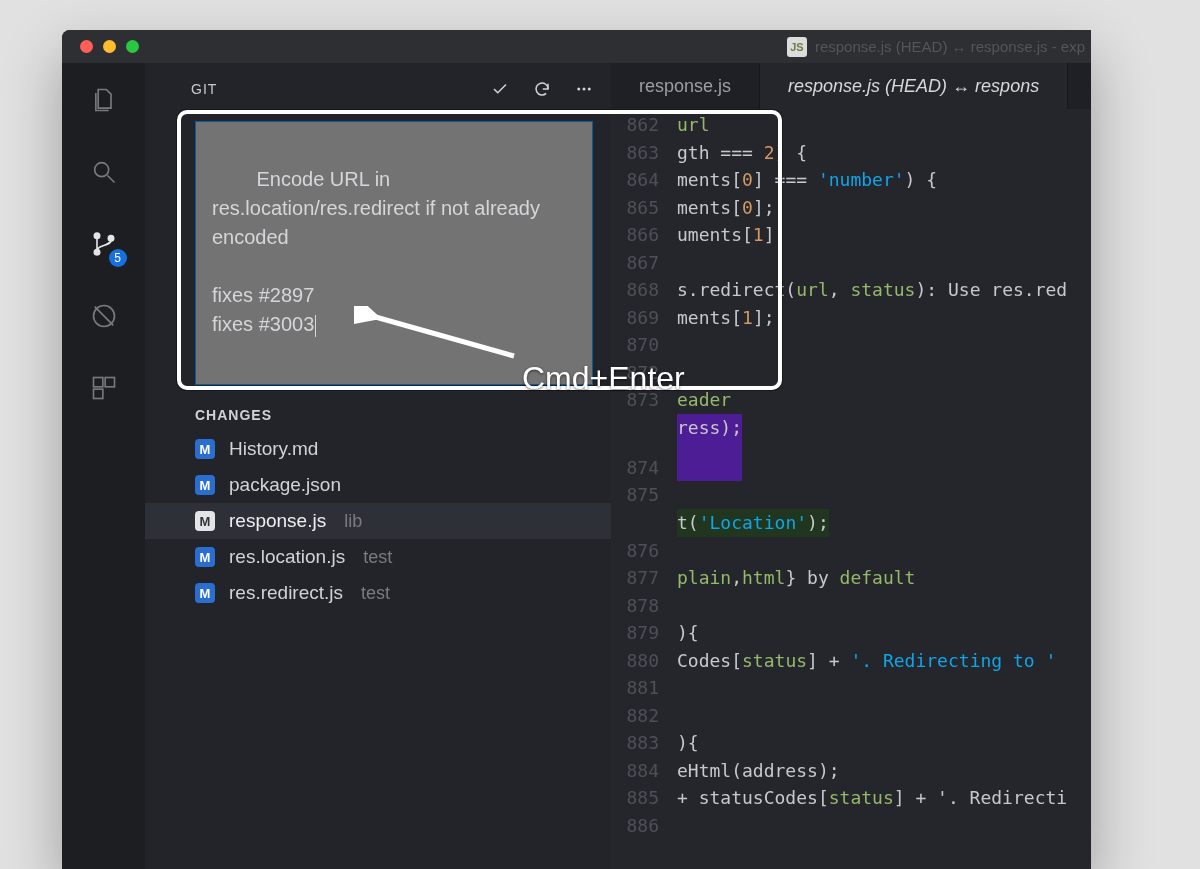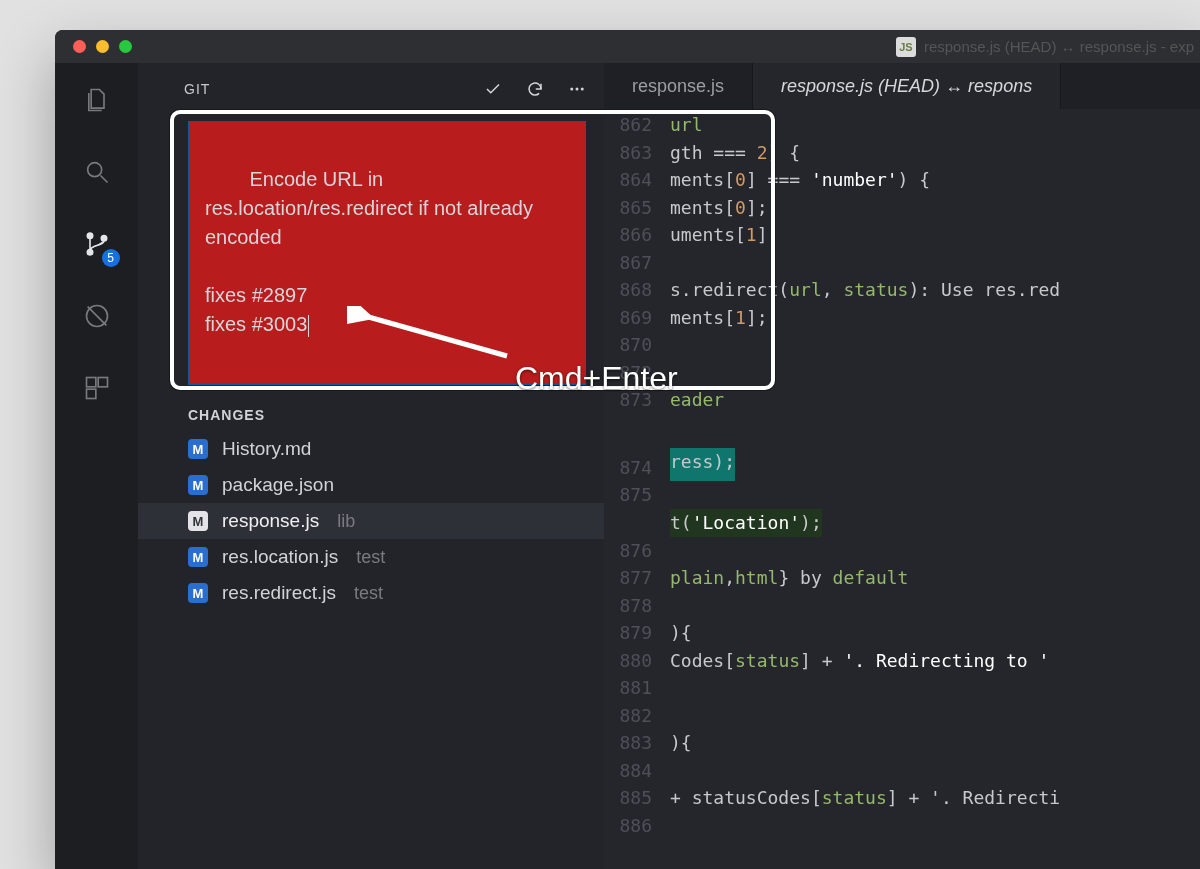--- a/index.html
+++ b/index.html
@@ -1,19 +1,19 @@
 <!DOCTYPE html>
 <html><head>
 <meta charset="utf-8">
 <style>
   * { margin:0; padding:0; box-sizing:border-box; }
   html,body { width:1200px; height:869px; background:#e1e1e1; font-family:-apple-system, BlinkMacSystemFont, "Helvetica Neue", Arial, sans-serif; overflow:hidden; }
 
   
-  .stage { position:absolute; left:55px; top:30px; width:1145px; height:839px; background:#1a1b1f; border-top-left-radius:8px; box-shadow:0 25px 60px rgba(0,0,0,.30); }
+  .stage { position:absolute; left:62px; top:30px; width:1029px; height:839px; background:#1a1b1f; border-top-left-radius:8px; box-shadow:0 25px 60px rgba(0,0,0,.30); }
 
   
   .titlebar { height:33px; background:#2e2f33; display:flex; align-items:center; padding-left:18px; position:relative; border-top-left-radius:8px; }
   .traffic { display:flex; gap:10px; }
   .tl { width:13px; height:13px; border-radius:50%; }
   .tl.red{background:#ff5f57;} .tl.yellow{background:#febc2e;} .tl.green{background:#28c840;}
   .title-right { position:absolute; right:0; top:0; height:33px; display:flex; align-items:center; color:#555; font-size:15px; gap:8px; padding-right:6px;}
   .title-right .icon-box{width:20px;height:20px;background:#dcdcdc;border-radius:3px;display:flex;align-items:center;justify-content:center;font-size:11px;color:#6b7f44;font-weight:bold;}
 
   
@@ -25,21 +25,21 @@
   .ab-item svg{stroke:#7a7a7d; fill:none; stroke-width:1.4;}
   .ab-item.active svg{stroke:#e5e5e7; fill:#e5e5e7;}
   .badge{position:absolute; bottom:-8px; right:-8px; background:#1670df; color:#fff; font-size:12px; min-width:18px; height:18px; line-height:18px; border-radius:9px; text-align:center; padding:0 4px; font-weight:500;}
 
   
   .sideview{ width:466px; background:#22242a; color:#c7c7cb; display:flex; flex-direction:column; padding-top:12px;}
   .sv-header{ display:flex; align-items:center; padding:0 18px 0 46px; height:28px;}
   .sv-title{ font-size:14px; letter-spacing:1px; color:#c8c8cc; }
   .sv-actions{ margin-left:auto; display:flex; gap:24px; color:#c8c8cc;}
   .sv-actions .ic{width:18px;height:18px;cursor:pointer;}
-  .commit-box{ margin:18px 18px 0 50px; border:1px solid #0a5a9f; background:#b91c1c; padding:14px 16px 16px; color:#d6d6da; font-size:20px; line-height:1.45; white-space:pre-wrap; font-family:inherit; position:relative;}
+  .commit-box{ margin:18px 18px 0 50px; border:1px solid #0a5a9f; background:#737373; padding:14px 16px 16px; color:#d6d6da; font-size:20px; line-height:1.45; white-space:pre-wrap; font-family:inherit; position:relative;}
   .commit-box .cursor{ display:inline-block; width:1px; height:22px; background:#d6d6da; vertical-align:middle; margin-left:1px;}
   .section-label{ margin:22px 0 8px 50px; font-size:14px; letter-spacing:1px; font-weight:700; color:#d3d3d7;}
   .changes{ display:flex; flex-direction:column;}
   .change-row{ display:flex; align-items:center; height:36px; padding-left:50px; gap:14px; font-size:19px; cursor:pointer;}
   .change-row.selected{ background:#2e3038;}
   .m-badge{ width:20px; height:20px; border-radius:4px; background:#2a6fcf; color:#fff; font-size:13px; font-weight:600; display:flex; align-items:center; justify-content:center;}
   .m-badge.sel{ background:#e4e4e8; color:#313338;}
   .change-name{ color:#d3d3d7;}
   .change-row.selected .change-name{ color:#efeff2;}
   .change-dir{ color:#7a7b81; font-size:18px; margin-left:4px;}
@@ -51,24 +51,24 @@
   .tab.active{ background:#25262c; color:#d7d7da; font-style:italic;}
   .tab.inactive{ font-style:normal;}
   .code-area{ flex:1; background:#25262c; position:relative; overflow:hidden;}
   .code-lines{ font-family:"Menlo","Consolas",monospace; font-size:18px; line-height:27.5px; padding-top:2px;}
   .line{ display:flex; white-space:pre;}
   .ln{ width:66px; text-align:right; padding-right:18px; color:#4e5059; user-select:none;}
   .line .txt{ color:#c8c8cc; } 
   .line .txt.bg-add{ background:#2d3a2b;margin-top:28px; }
   .line .txt.bg-del{ background:#4a2327; }
   .tok-num{color:#d29964;}
-  .tok-str{color:#ffffff;text-align:center;}
+  .tok-str{color:#0ea5e9;text-align:center;}
   .tok-green{color:#95b96a;}
   .line.red .ln{color:#4e5059;margin-top:40px;}
-  .line.red .txt{background:#0f766e;margin-top:34px;}
+  .line.red .txt{background:#4c1d95;}
   .line.green .txt{background:#21361f;}
 
   
   .anno-box{ position:absolute; left:115px; top:80px; width:605px; height:280px; border:4px solid #fff; border-radius:10px; pointer-events:none; box-shadow:0 0 0 1px rgba(0,0,0,.35);}
   .anno-label{ position:absolute; left:460px; top:306px; color:#fff; font-size:32px; font-weight:400; text-shadow:0 1px 3px rgba(0,0,0,.6);margin-top:24px;}
   .anno-arrow{ position:absolute; left:292px; top:276px; transform:rotate(0deg);} 
 
   
   
 </style>
@@ -209,21 +209,21 @@
             <div class="line red"><span class="ln">874</span><span class="txt bg-del">ress);</span></div>
             <div class="line green"><span class="ln">875</span><span class="txt bg-add">t(<span class="tok-str">'Location'</span>);</span></div>
             <div class="line"><span class="ln">876</span><span class="txt"></span></div>
             <div class="line"><span class="ln">877</span><span class="txt"><span class="tok-green">plain</span>,<span class="tok-green">html</span>} by <span class="tok-green">default</span></span></div>
             <div class="line"><span class="ln">878</span><span class="txt"></span></div>
             <div class="line"><span class="ln">879</span><span class="txt">){</span></div>
             <div class="line"><span class="ln">880</span><span class="txt">Codes[<span class="tok-green">status</span>] + <span class="tok-str">'. Redirecting to '</span></span></div>
             <div class="line"><span class="ln">881</span><span class="txt"></span></div>
             <div class="line"><span class="ln">882</span><span class="txt"></span></div>
             <div class="line"><span class="ln">883</span><span class="txt">){</span></div>
-            <div class="line"><span class="ln">884</span></div>
+            <div class="line"><span class="ln">884</span><span class="txt">eHtml(address);</span></div>
             <div class="line"><span class="ln">885</span><span class="txt">+ statusCodes[<span class="tok-green">status</span>] + '. Redirecti</span></div>
             <div class="line"><span class="ln">886</span><span class="txt"></span></div>
           </div>
       </div>
     </div>
 
   </div>
 
   <div class="anno-box"></div>
   <svg class="anno-arrow" width="170" height="70">

